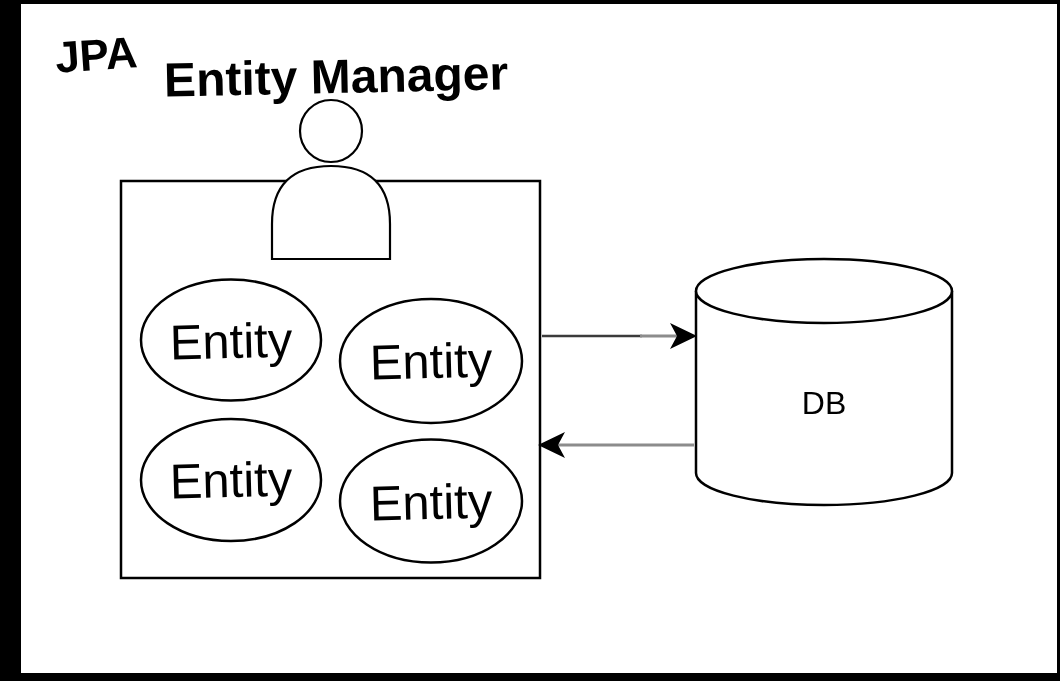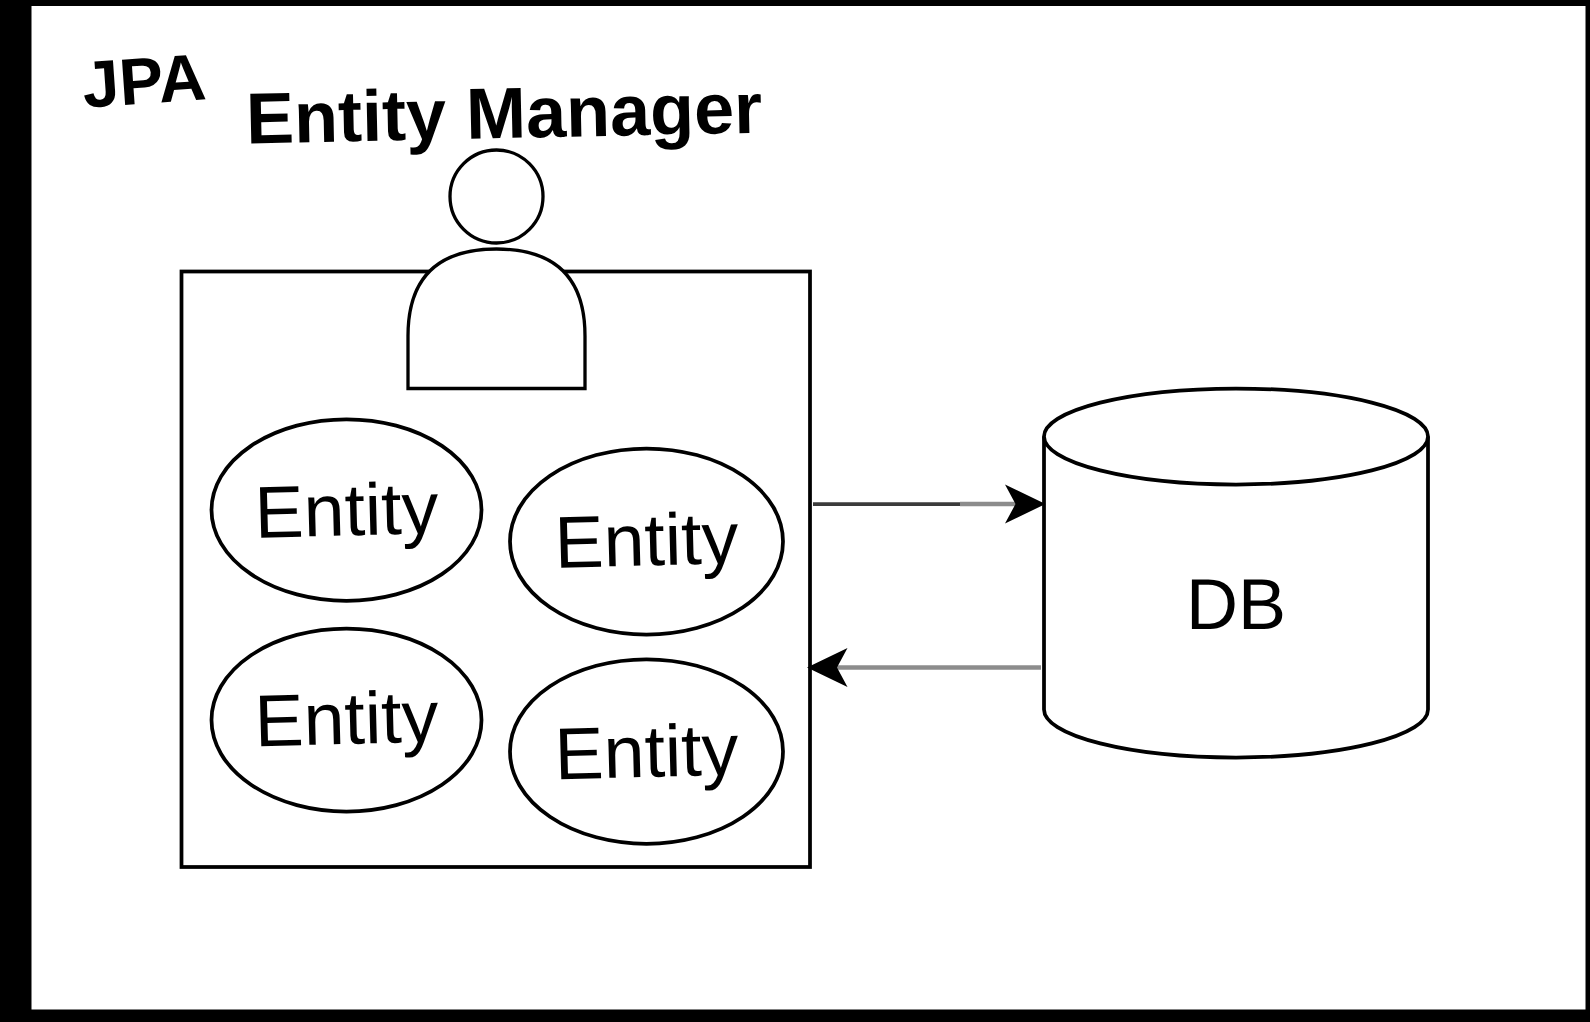--- a/index.html
+++ b/index.html
@@ -59,21 +59,21 @@
     color: #000000;
     font-size: 49px;
     transform: rotate(-1.5deg);
   }
   .e1 { left: 141px; top: 280px; width: 180px; height: 121px; }
   .e2 { left: 340px; top: 299px; width: 182px; height: 124px; }
   .e3 { left: 141px; top: 419px; width: 180px; height: 122px; }
   .e4 { left: 340px; top: 440px; width: 182px; height: 123px; }
   .db-label {
     left: 696px; top: 342px; width: 256px; height: 122px;
-    font-size: 48px;
+    font-size: 32px;
     transform: none;
   }
 </style>
 </head>
 <body>
 
 <div class="stage">
   <div class="canvas"></div>
 
   <svg class="layer" viewBox="0 0 1060 681">

